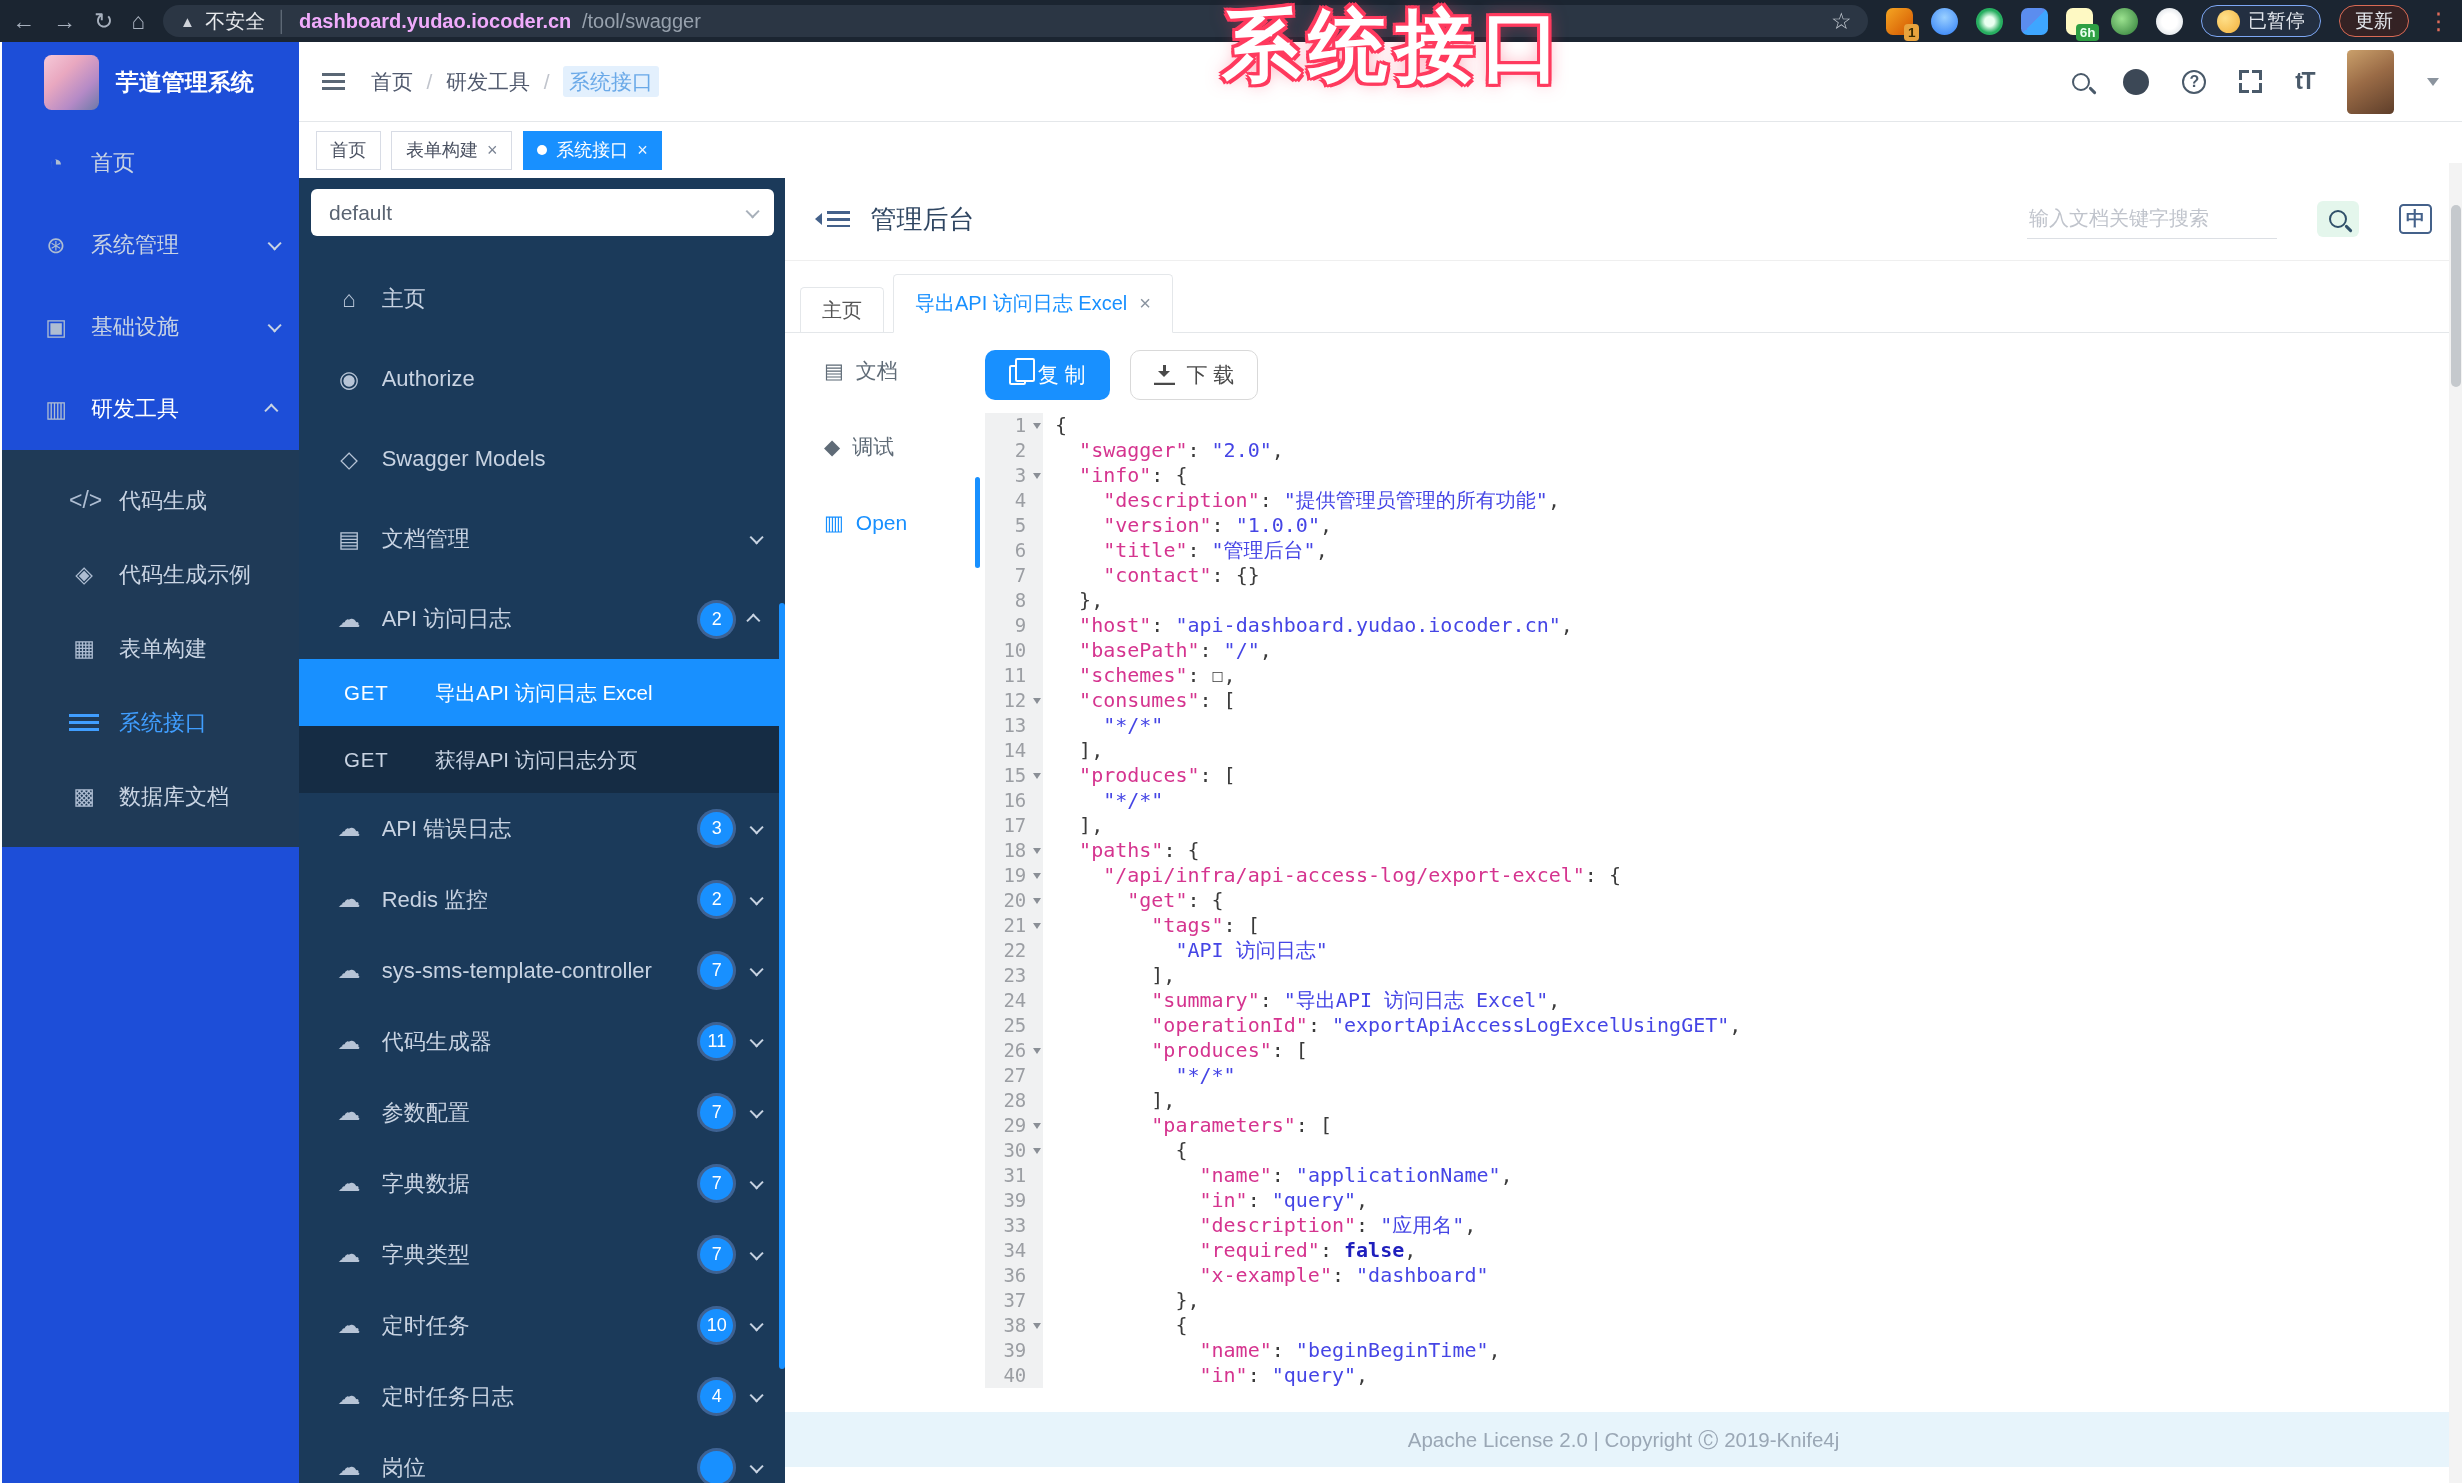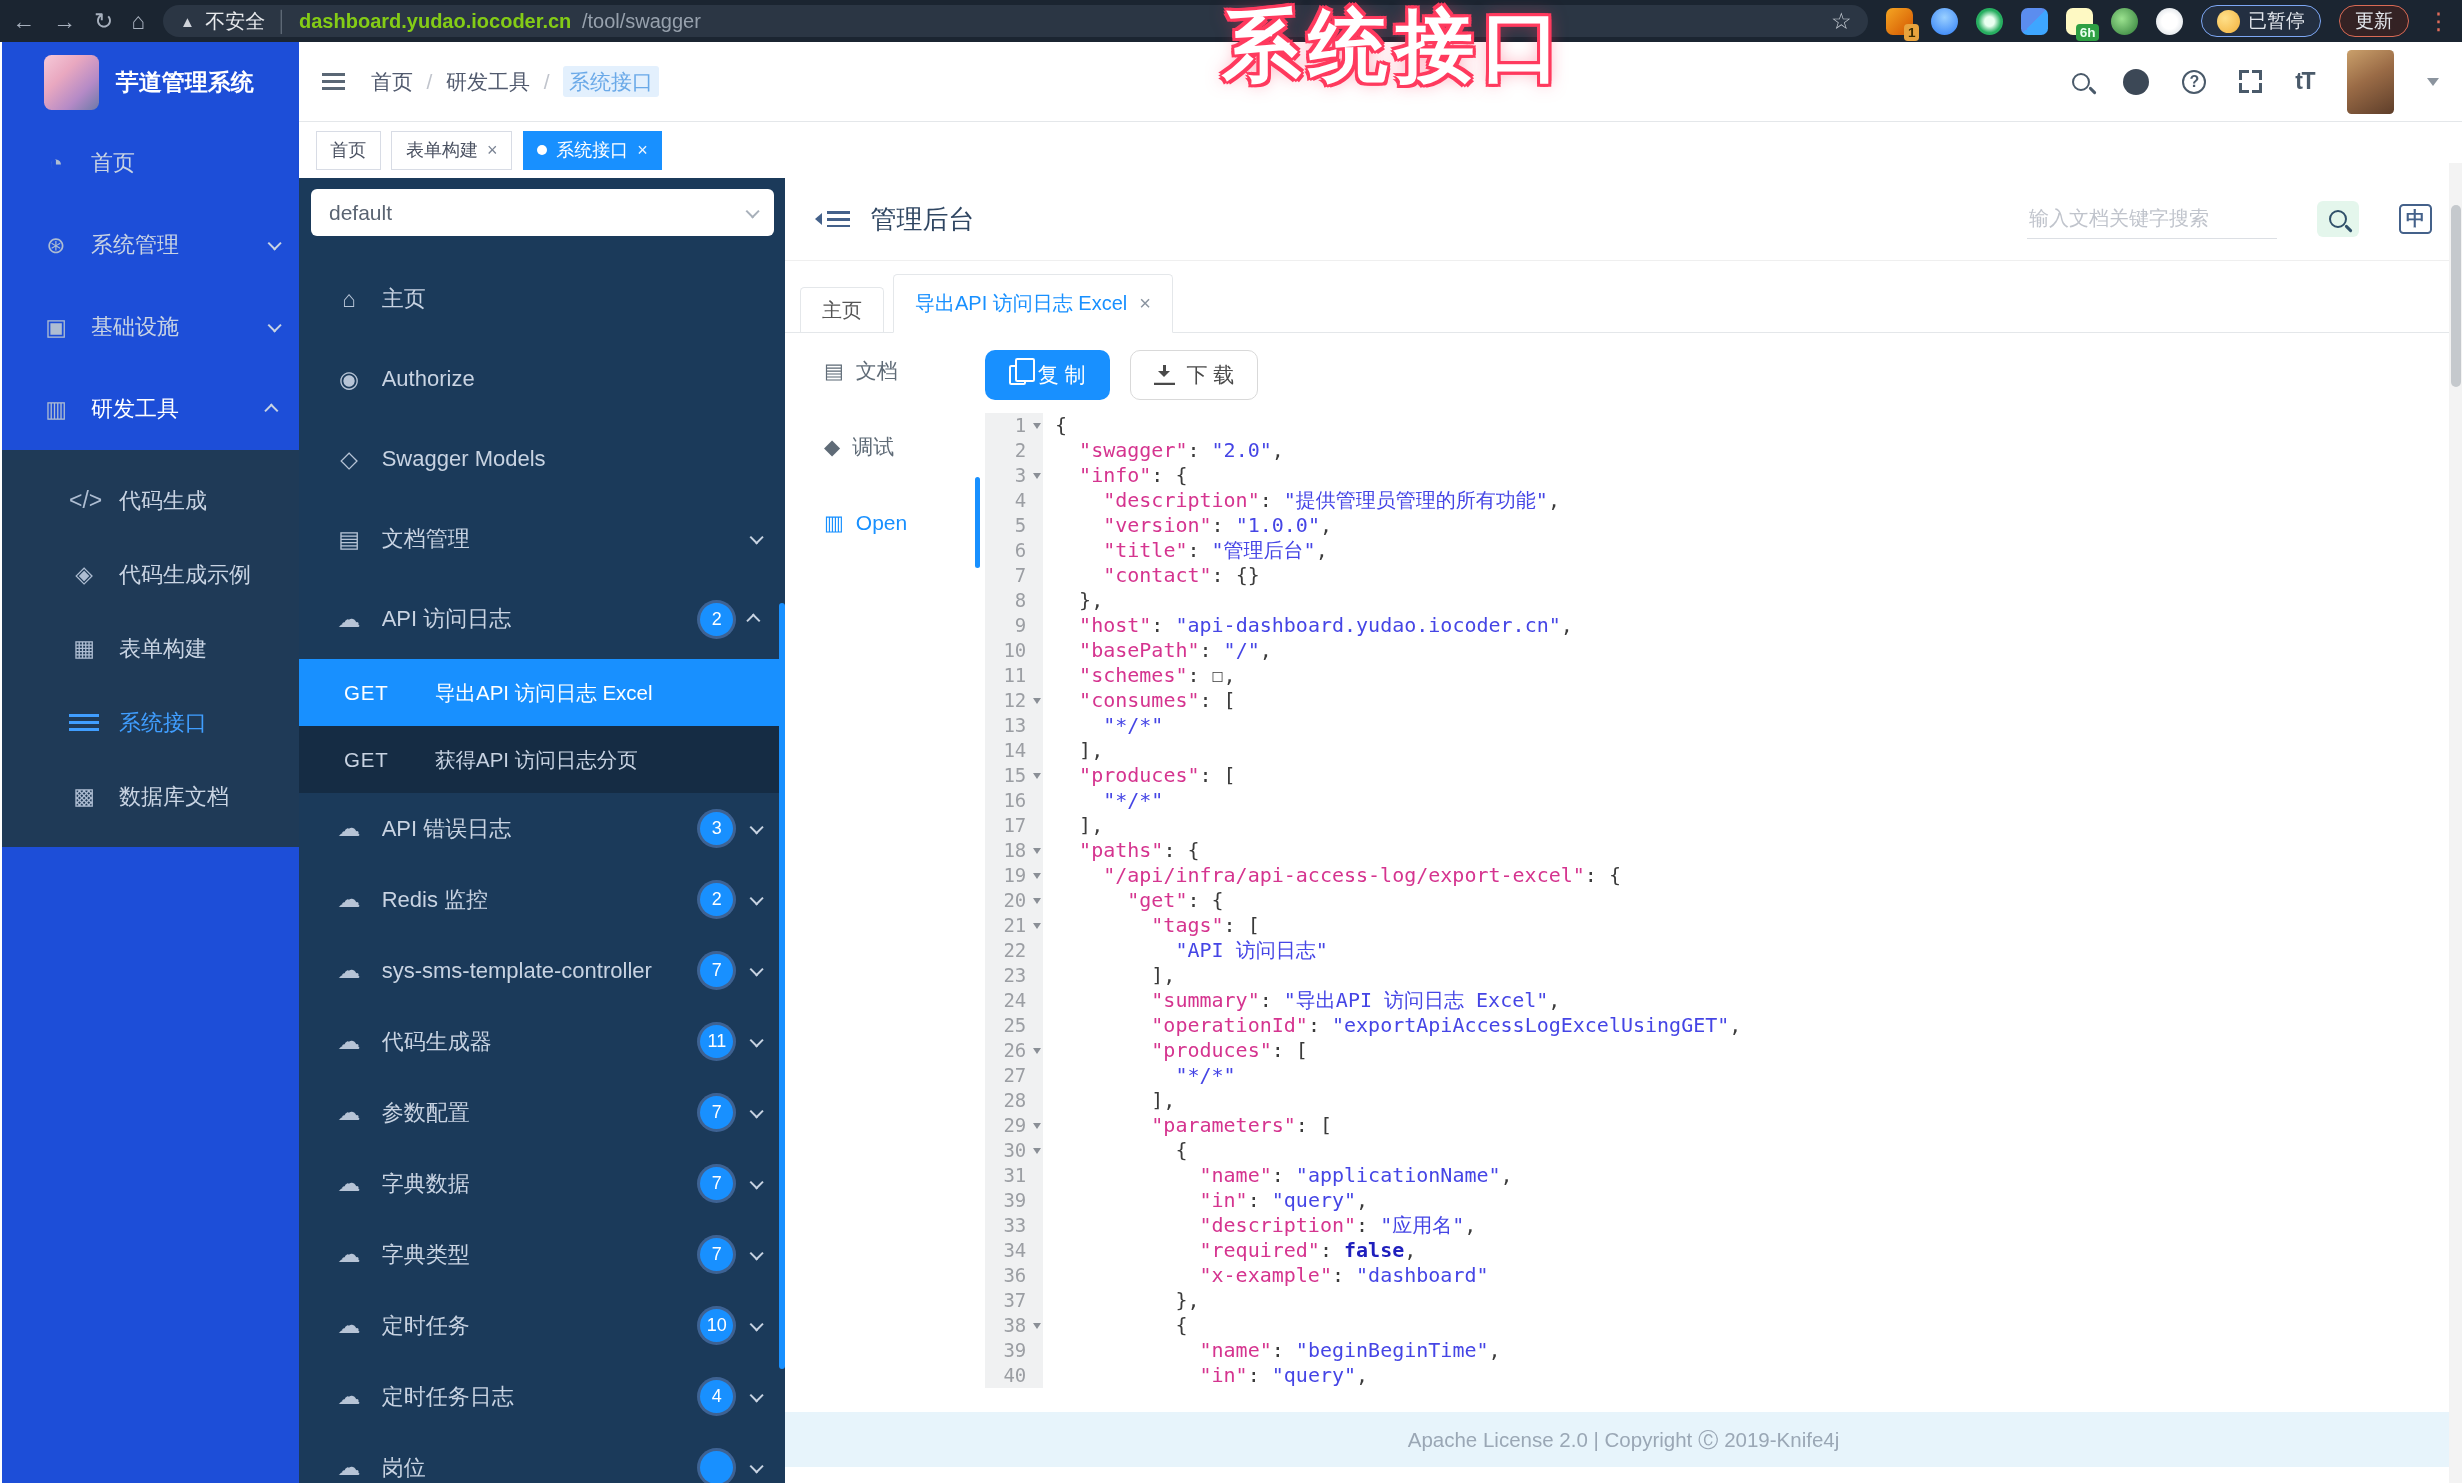--- a/index.html
+++ b/index.html
@@ -7,21 +7,21 @@
   *{box-sizing:border-box;}
 
   
   .browser-bar{position:absolute;left:0;top:0;width:2462px;height:42px;background:#1b2531;
     display:flex;align-items:center;padding:0 12px;gap:18px;z-index:5;}
   .bi{color:#a7b0bd;font-size:23px;line-height:1;flex:none;}
   .omnibox{flex:1;height:32px;background:#2b3644;border-radius:16px;display:flex;align-items:center;
     padding:0 16.7px;gap:10.6px;color:#e8eaed;font-size:20px;min-width:0;}
   .warn-tri{color:#cfd3d9;font-size:15px;}
   .omni-div{color:#5d6875;font-size:20px;}
-  .url-host{font-weight:bold;color:#84cc16;white-space:nowrap;}
+  .url-host{font-weight:bold;color:#f0abfc;white-space:nowrap;}
   .url-path{color:#97a1ad;white-space:nowrap;overflow:hidden;text-overflow:ellipsis;}
   .omni-star{margin-left:auto;color:#c4cad2;font-size:23px;}
   .ext{width:27px;height:27px;border-radius:6.8px;flex:none;position:relative;}
   .ext .bdg{position:absolute;right:-6px;bottom:-6px;background:#e8a33d;color:#3a2b00;font-size:13.6px;
     border-radius:3.8px;padding:0.8px 3.8px;font-weight:bold;}
   .ext .bdg.green{background:#2ea043;color:#eafff0;}
   .pill{height:32px;border-radius:16px;display:flex;align-items:center;gap:7.6px;padding:0 15px;
     font-size:19px;color:#e2e6ec;flex:none;}
   .pill.paused{border:1.5px solid #7da7f4;background:#232f41;}
   .pill.update{border:1.5px solid #d96a55;background:#342224;}

